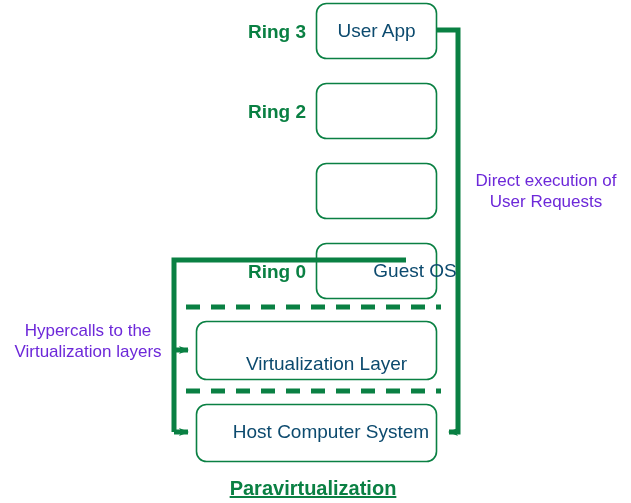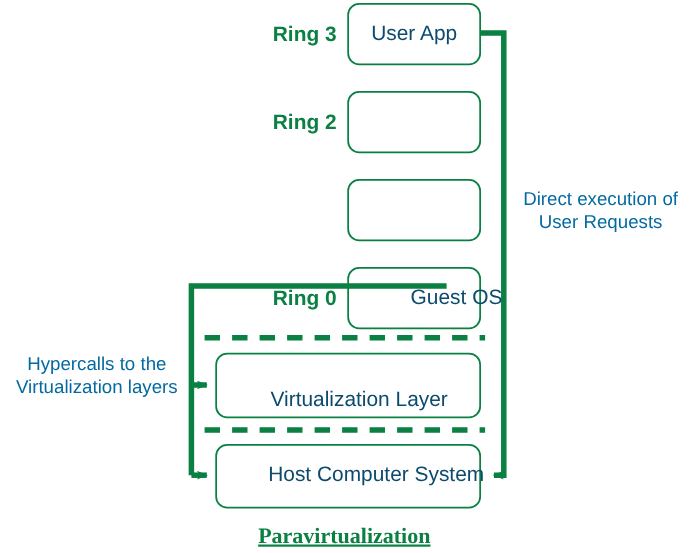--- a/index.html
+++ b/index.html
@@ -40,31 +40,31 @@
     color: #0a8043;
     font-family: "Liberation Sans", sans-serif;
     font-size: 19px;
     font-weight: bold;
     white-space: nowrap;
     text-align: right;
     line-height: 1.15;
   }
   .annotation-text {
     position: absolute;
-    color: #0369a1;
+    color: #6d28d9;
     font-family: "Liberation Sans", sans-serif;
     font-size: 17px;
     font-weight: normal;
     text-align: center;
     line-height: 1.25;
   }
   .caption-text {
     position: absolute;
     color: #0a8043;
-    font-family: Liberation Serif, serif;
+    font-family: Liberation Sans, sans-serif;
     font-size: 20px;
     font-weight: bold;
     text-decoration: underline;
     text-align: center;
     white-space: nowrap;
   }
 </style>
 </head>
 <body>
 
@@ -101,21 +101,21 @@
   <div class="ring-label" style="left:206px; top:21px; width:100px;">Ring 3</div>
   <div class="ring-label" style="left:206px; top:101px; width:100px;">Ring 2</div>
   <div class="ring-label" style="left:206px; top:261px; width:100px;">Ring 0</div>
 
   <div class="layer-text" style="left:316px; top:20px; width:121px;">User App</div>
   <div class="layer-text" style="left:316px; top:100px; width:121px;"></div>
   <div class="layer-text" style="left:316px; top:180px; width:121px;"></div>
   <div class="layer-text" style="left:316px; top:260px; width:126px;margin-left:36px;">Guest OS</div>
 
   <div class="layer-text" style="left:196px; top:353px; width:261px;">Virtualization Layer</div>
-  <div class="layer-text" style="left:202px; top:421px; width:280px;">Host Computer System</div>
+  <div class="layer-text" style="left:191px; top:421px; width:280px;">Host Computer System</div>
 
   <div class="annotation-text" style="left:8px; top:320px; width:160px;">
     <div>Hypercalls to the</div>
     <div>Virtualization layers</div>
   </div>
 
   <div class="annotation-text" style="left:466px; top:170px; width:160px;">
     <div>Direct execution of</div>
     <div>User Requests</div>
   </div>

